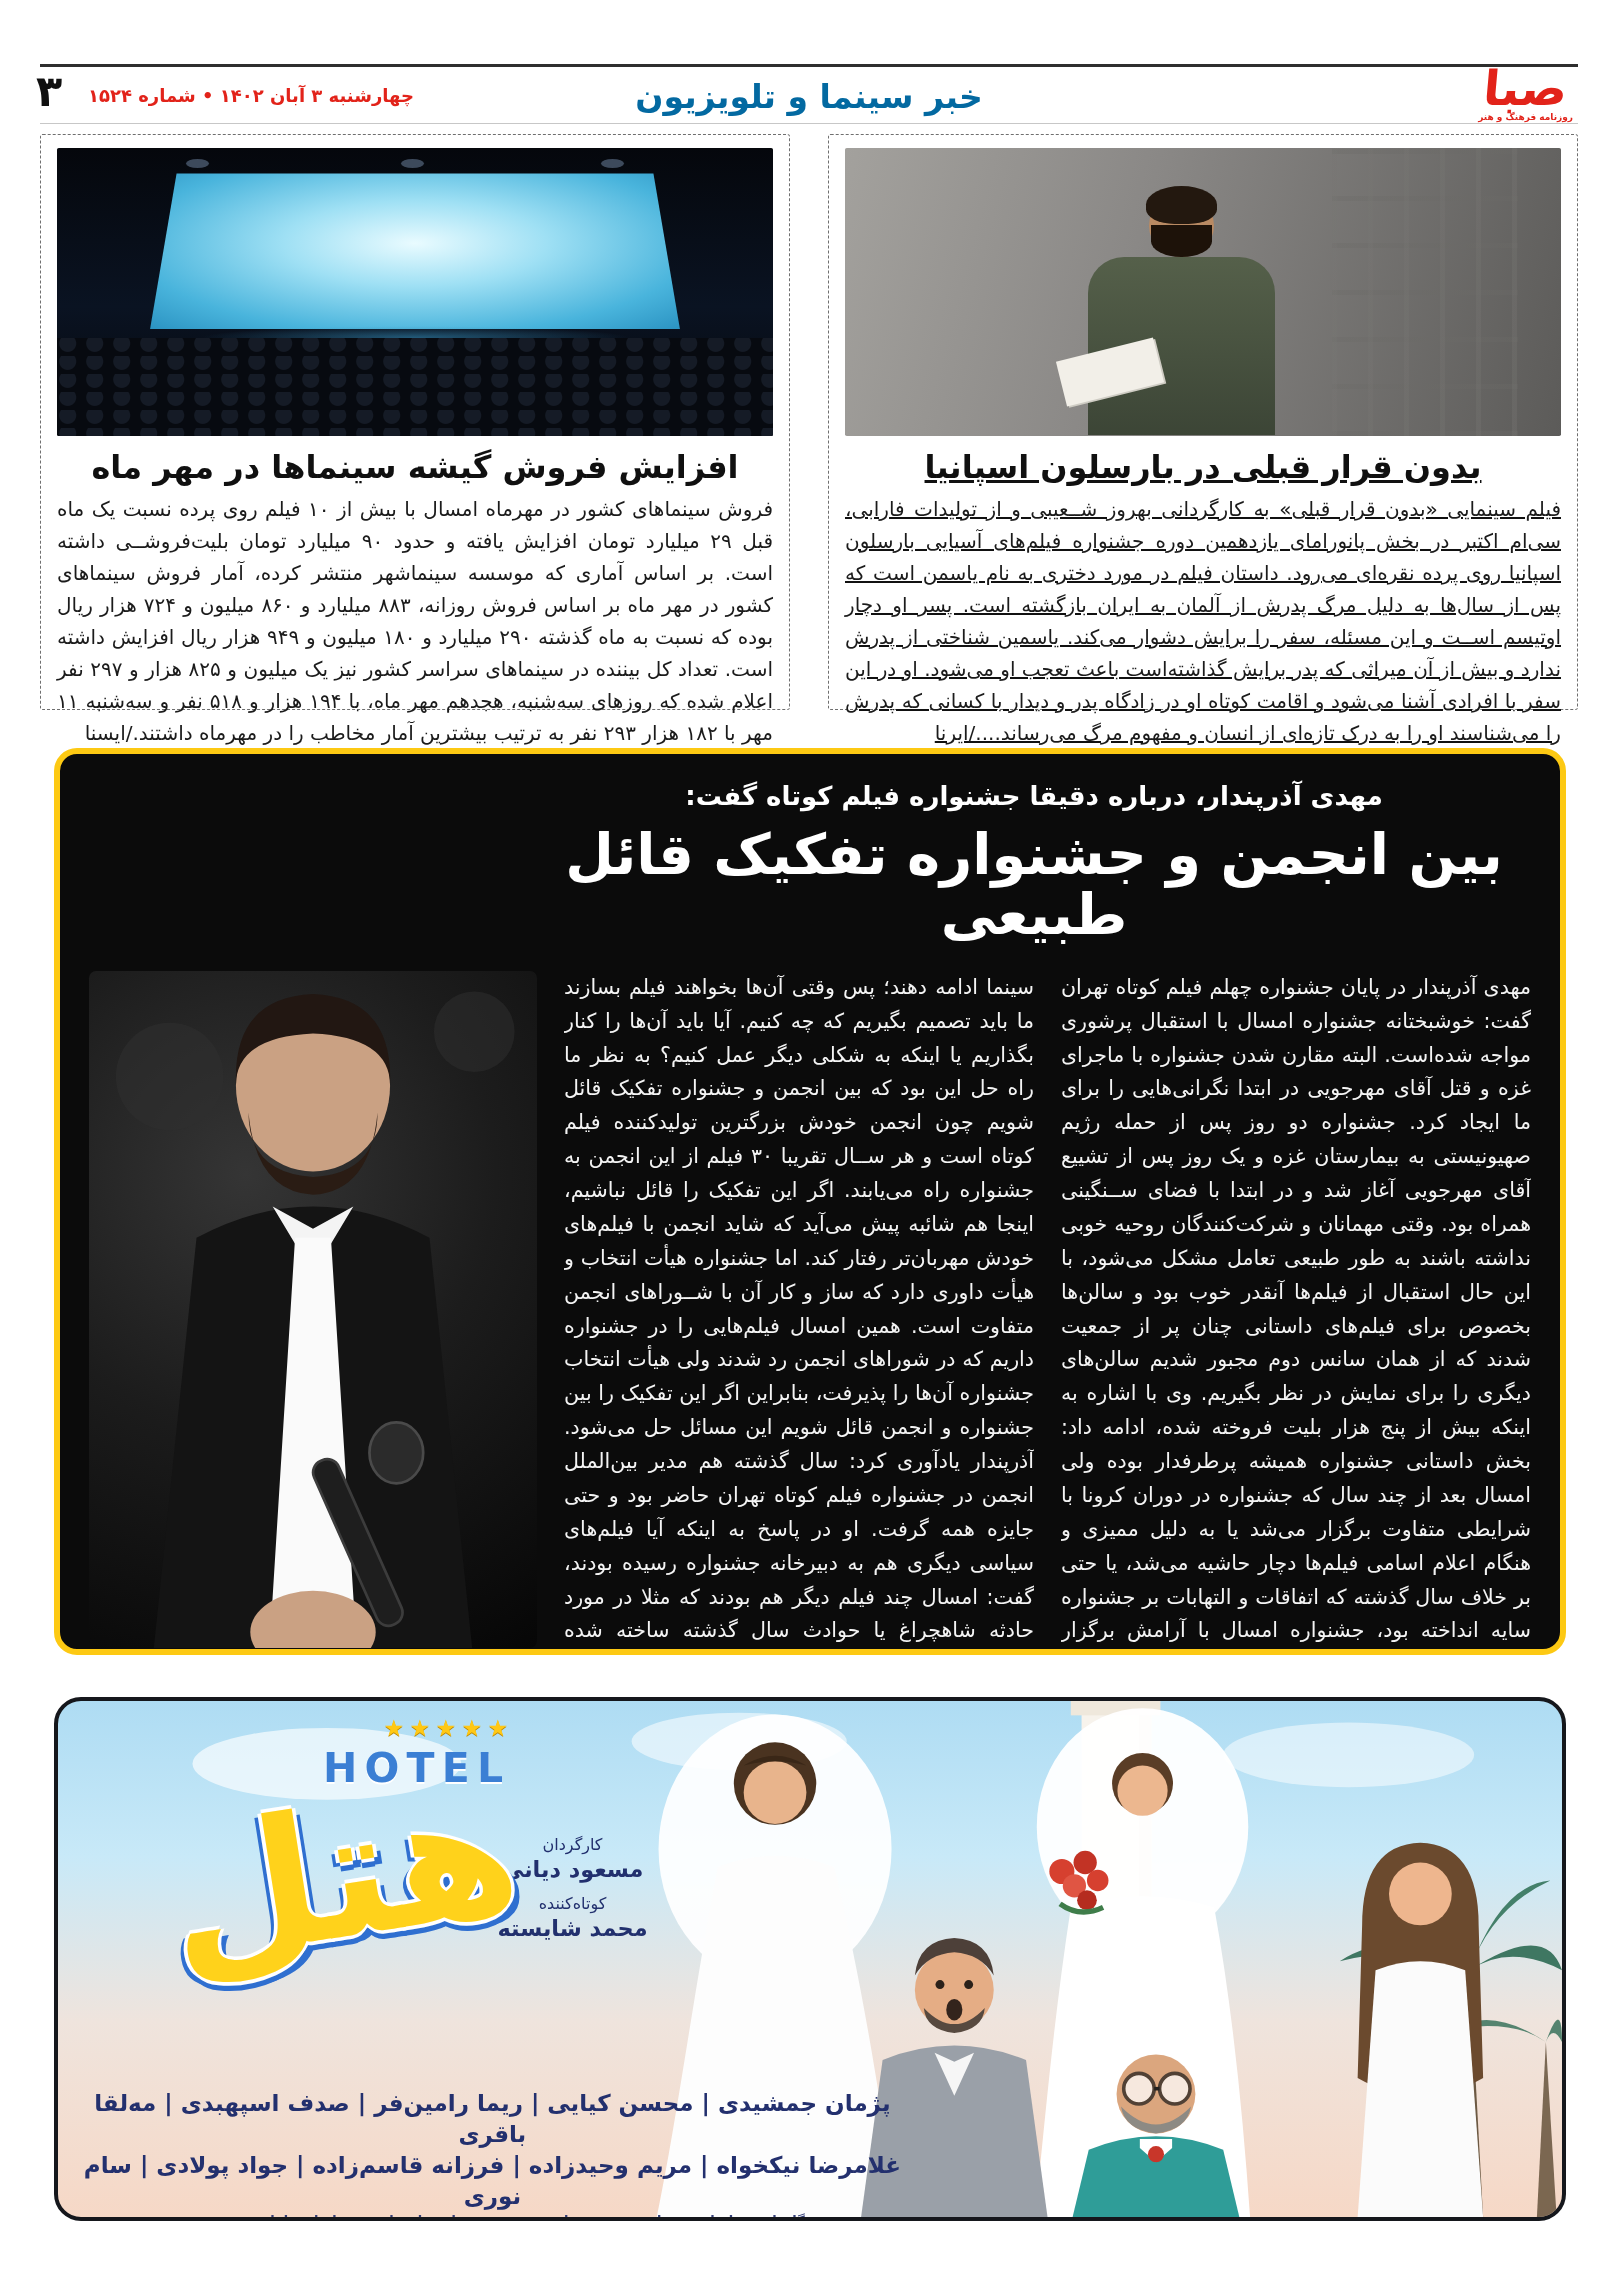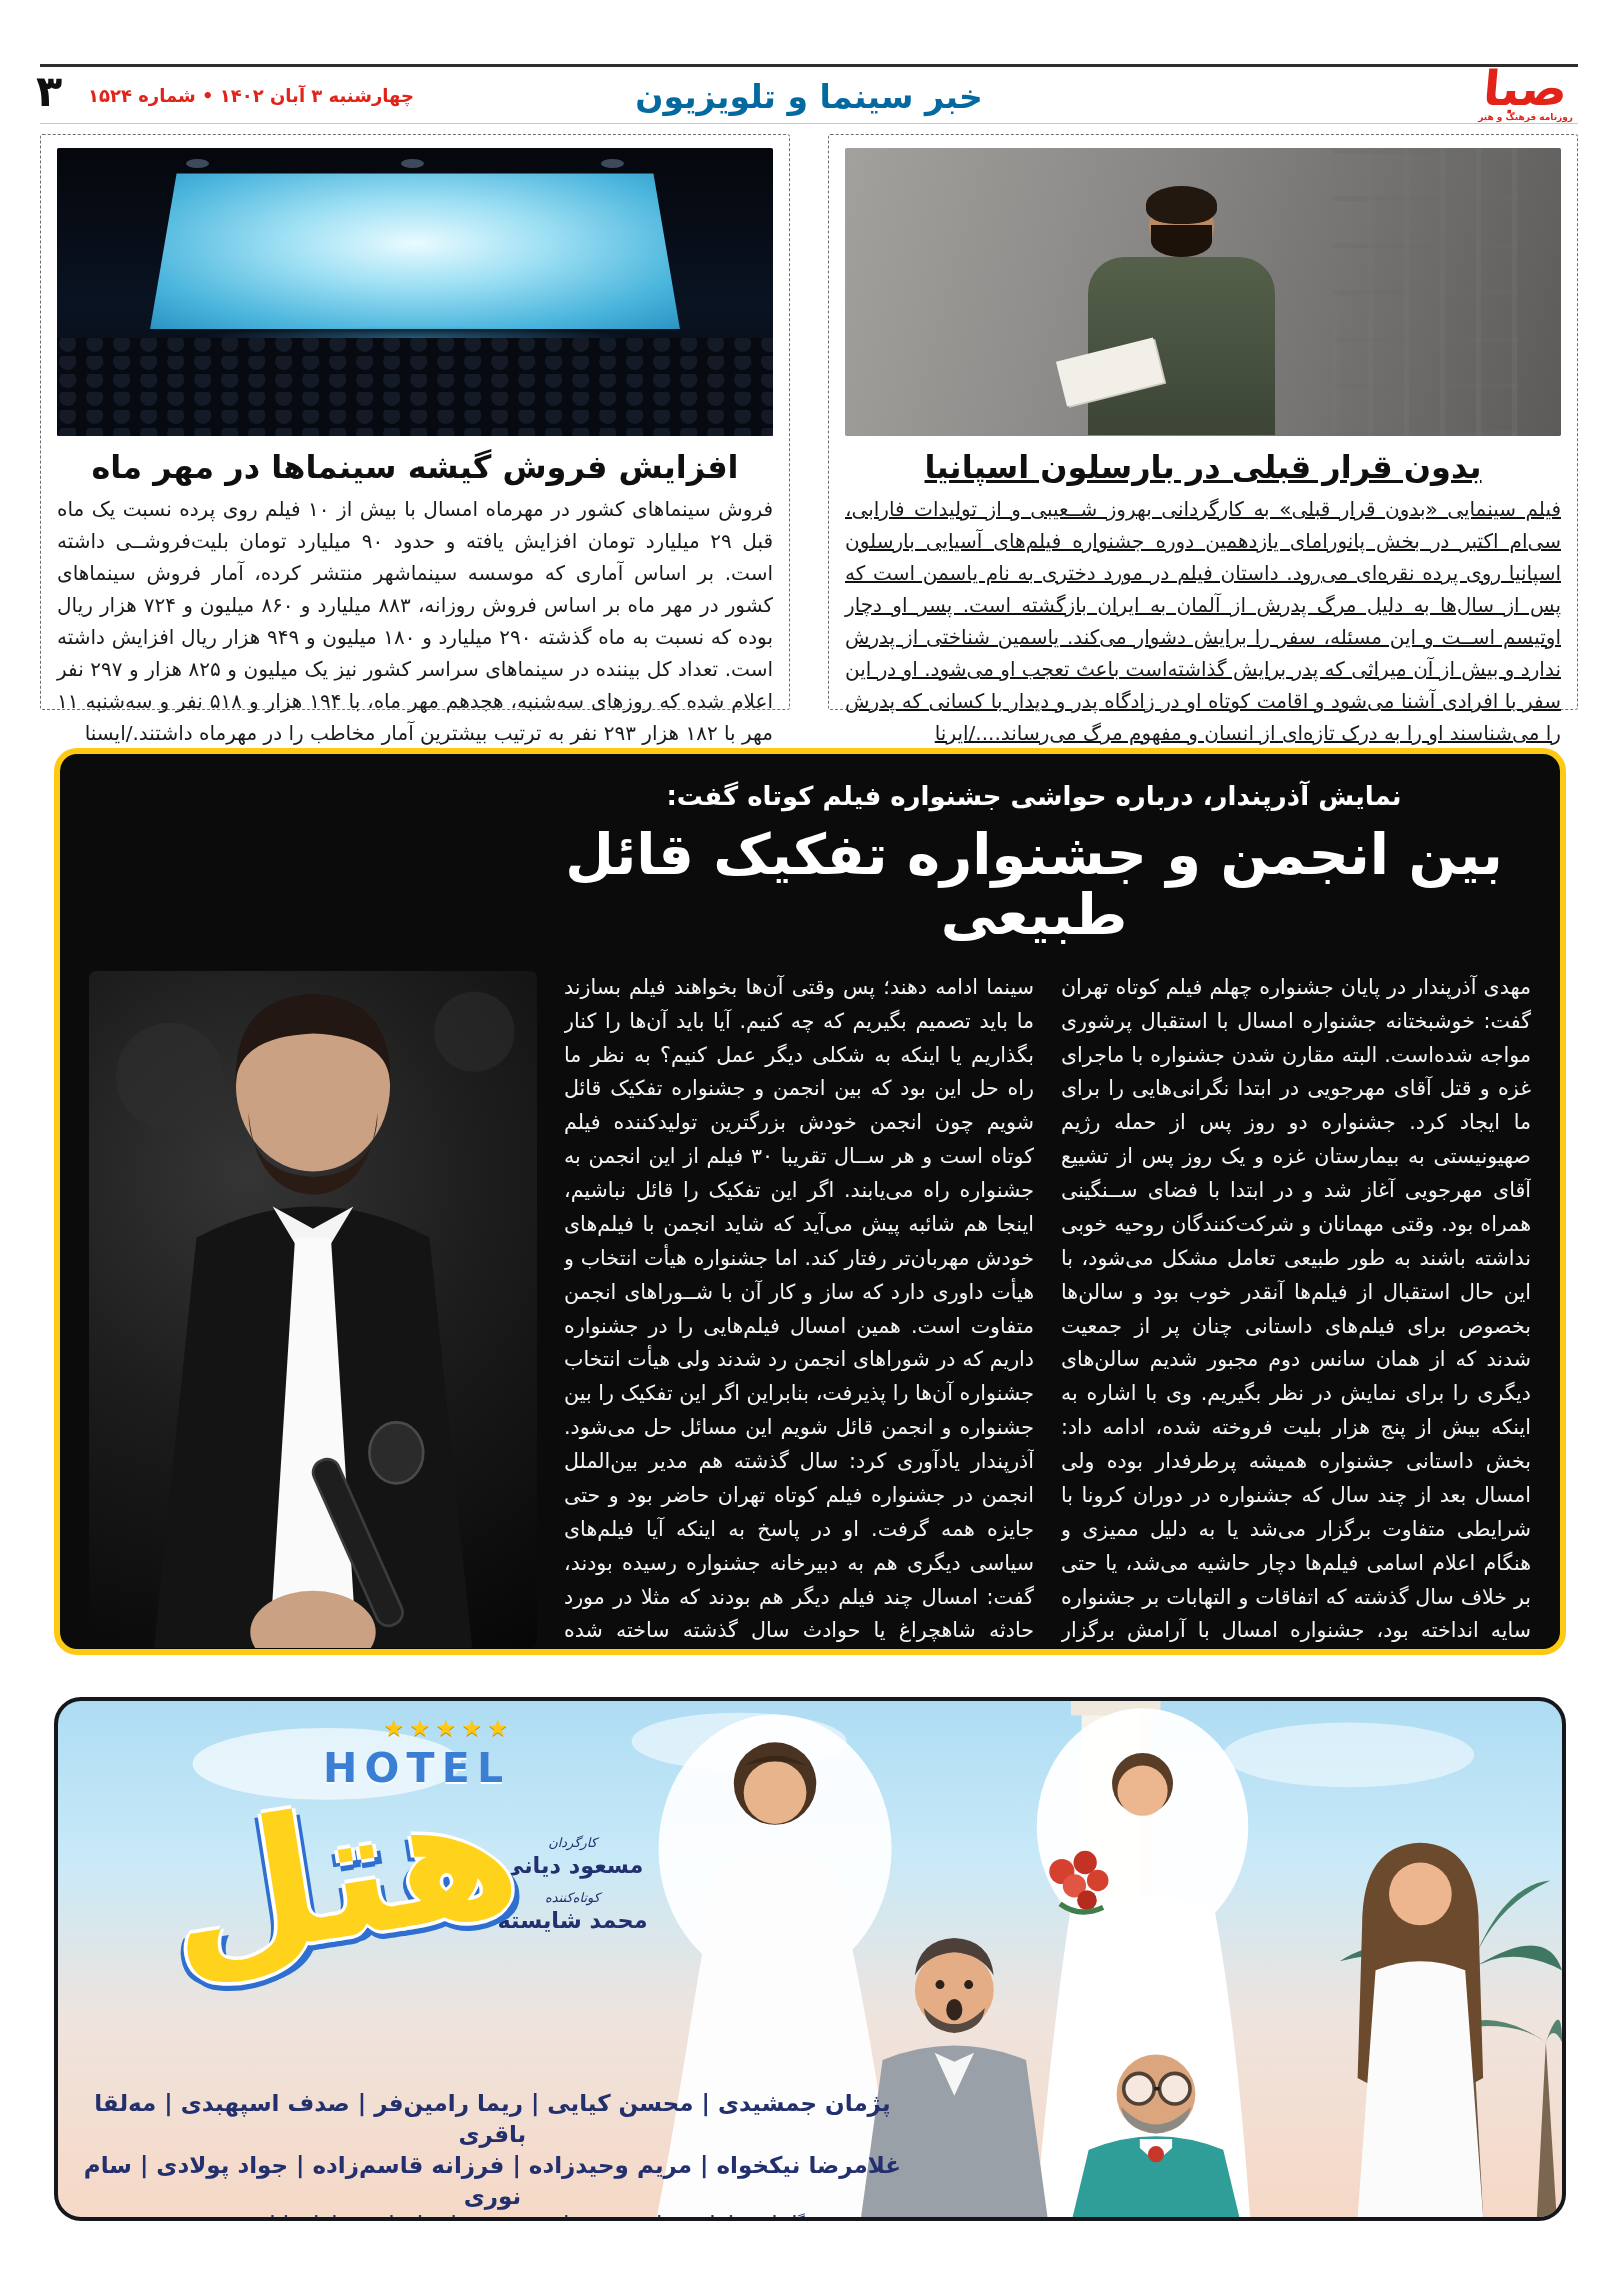--- a/index.html
+++ b/index.html
@@ -59,21 +59,21 @@
   
   .poster{position:absolute;left:54px;top:1697px;width:1512px;height:524px;border:4.5px solid #15171c;
       border-radius:27px;overflow:hidden;box-sizing:border-box;
       background:linear-gradient(180deg,#aedcf3 0%,#c8e9f8 30%,#efe4dd 62%,#f6d8c6 100%);}
   .poster-svg{position:absolute;inset:0;width:100%;height:100%;}
   .poster-stars{position:absolute;left:274px;top:14.3px;width:233px;text-align:center;color:#ffc815;
       font-size:23px;letter-spacing:5.4px;text-shadow:0 0.9px 0 #b98400;}
   .poster-hotel-en{position:absolute;left:265px;top:43px;width:251px;text-align:left;color:#3b7fd4;
       font-weight:bold;font-size:41px;letter-spacing:7.2px;text-shadow:0 1.8px 0 #ffffff;}
   .poster-side-credits{position:absolute;left:425px;top:134px;width:179px;text-align:center;color:#22306e;}
-  .poster-side-credits .lbl{font-size:13px;display:block;font-style:italic;}
+  .poster-side-credits .lbl{font-size:16px;display:block;}
   .poster-side-credits .name{font-size:22.4px;font-weight:bold;display:block;margin:1.8px 0 12.5px;}
   .poster-title-fa{position:absolute;left:107px;top:86px;font-size:177px;font-weight:bold;color:#ffd21b;
       transform:rotate(-9deg);line-height:1;
       text-shadow:-3.6px 0 0 #fff,3.6px 0 0 #fff,0 -3.6px 0 #fff,0 3.6px 0 #fff,
                   -7.2px 3.6px 0 #2f6fd0,7.2px 7.2px 0 #2f6fd0,0 9px 0 #2f6fd0;}
   .poster-cast{position:absolute;left:22.4px;top:387px;width:824px;text-align:center;color:#23306e;}
   .cast-line{font-size:23px;font-weight:bold;line-height:1.35;}
   .crew-line{font-size:13px;line-height:1.45;font-weight:bold;opacity:.92;}
 </style>
 </head>
@@ -112,21 +112,21 @@
       <div class="cinema-screen"></div>
       <div class="cinema-floorglow"></div>
       <div class="cinema-seats"></div>
     </div>
     <div class="article-headline">افزایش فروش گیشه سینماها در مهر ماه</div>
     <div class="article-body">فروش سینماهای کشور در مهرماه امسال با بیش از ۱۰ فیلم روی پرده نسبت یک ماه قبل ۲۹ میلیارد تومان افزایش یافته و حدود ۹۰ میلیارد تومان بلیت‌فروشــی داشته است. بر اساس آماری که موسسه سینماشهر منتشر کرده، آمار فروش سینماهای کشور در مهر ماه بر اساس فروش روزانه، ۸۸۳ میلیارد و ۸۶۰ میلیون و ۷۲۴ هزار ریال بوده که نسبت به ماه گذشته ۲۹۰ میلیارد و ۱۸۰ میلیون و ۹۴۹ هزار ریال افزایش داشته است. تعداد کل بیننده در سینماهای سراسر کشور نیز یک میلیون و ۸۲۵ هزار و ۲۹۷ نفر اعلام شده که روزهای سه‌شنبه، هجدهم مهر ماه، با ۱۹۴ هزار و ۵۱۸ نفر و سه‌شنبه ۱۱ مهر با ۱۸۲ هزار ۲۹۳ نفر به ترتیب بیشترین آمار مخاطب را در مهرماه داشتند./ایسنا</div>
   </div>
 
   <div class="interview-card">
     <div class="interview-header">
-      <div class="interview-kicker">نمایش آذرپندار، درباره حواشی جشنواره فیلم کوتاه گفت:</div>
+      <div class="interview-kicker">مهدی آذرپندار، درباره دقیقا جشنواره فیلم کوتاه گفت:</div>
       <div class="interview-title">بین انجمن و جشنواره تفکیک قائل طبیعی</div>
     </div>
     <div class="interview-body">
       <div class="interview-col">مهدی آذرپندار در پایان جشنواره چهلم فیلم کوتاه تهران گفت: خوشبختانه جشنواره امسال با استقبال پرشوری مواجه شده‌است. البته مقارن شدن جشنواره با ماجرای غزه و قتل آقای مهرجویی در ابتدا نگرانی‌هایی را برای ما ایجاد کرد. جشنواره دو روز پس از حمله رژیم صهیونیستی به بیمارستان غزه و یک روز پس از تشییع آقای مهرجویی آغاز شد و در ابتدا با فضای ســنگینی همراه بود. وقتی مهمانان و شرکت‌کنندگان روحیه خوبی نداشته باشند به طور طبیعی تعامل مشکل می‌شود، با این حال استقبال از فیلم‌ها آنقدر خوب بود و سالن‌ها بخصوص برای فیلم‌های داستانی چنان پر از جمعیت شدند که از همان سانس دوم مجبور شدیم سالن‌های دیگری را برای نمایش در نظر بگیریم. وی با اشاره به اینکه بیش از پنج هزار بلیت فروخته شده، ادامه داد: بخش داستانی جشنواره همیشه پرطرفدار بوده ولی امسال بعد از چند سال که جشنواره در دوران کرونا با شرایطی متفاوت برگزار می‌شد یا به دلیل ممیزی و هنگام اعلام اسامی فیلم‌ها دچار حاشیه می‌شد، یا حتی بر خلاف سال گذشته که اتفاقات و التهابات بر جشنواره سایه انداخته بود، جشنواره امسال با آرامش برگزار شد. دبیر جشنواره و مدیرعامل انجمن سینمای جوانان درباره فیلم «مدیر مدرسه» که با توجه به روایت داستانی از ناآرامی‌های سال گذشته و اینکه سازنده‌اش از مدیران انجمن سینمای جوانان و دست‌اندرکاران جشنواره بوده، به یکی از حاشیه‌های جشنواره امسال تبدیل شد، گفت: درباره این فیلم به طور مشخص بگویم که کاملا خارج از انجمن تولید شده و کارگردانش (میکائیل دیانی) در حال حاضر و به طور رسمی مسئولیتی در هیچ کدام از کمیته‌های جشنواره ندارد. نکته مهم این است که تمام تلاش ما در انجمن این بوده، کسانی که مسئولیت می‌گیرند با حوزه فیلمسازی و سینما آشنا باشند و طبیعتاً بسیاری از آن‌ها دوست دارند کار خود را در</div>
       <div class="interview-col">سینما ادامه دهند؛ پس وقتی آن‌ها بخواهند فیلم بسازند ما باید تصمیم بگیریم که چه کنیم. آیا باید آن‌ها را کنار بگذاریم یا اینکه به شکلی دیگر عمل کنیم؟ به نظر ما راه حل این بود که بین انجمن و جشنواره تفکیک قائل شویم چون انجمن خودش بزرگترین تولیدکننده فیلم کوتاه است و هر ســال تقریبا ۳۰ فیلم از این انجمن به جشنواره راه می‌یابند. اگر این تفکیک را قائل نباشیم، اینجا هم شائبه پیش می‌آید که شاید انجمن با فیلم‌های خودش مهربان‌تر رفتار کند. اما جشنواره هیأت انتخاب و هیأت داوری دارد که ساز و کار آن با شــوراهای انجمن متفاوت است. همین امسال فیلم‌هایی را در جشنواره داریم که در شوراهای انجمن رد شدند ولی هیأت انتخاب جشنواره آن‌ها را پذیرفت، بنابراین اگر این تفکیک را بین جشنواره و انجمن قائل شویم این مسائل حل می‌شود. آذرپندار یادآوری کرد: سال گذشته هم مدیر بین‌الملل انجمن در جشنواره فیلم کوتاه تهران حاضر بود و حتی جایزه همه گرفت. او در پاسخ به اینکه آیا فیلم‌های سیاسی دیگری هم به دبیرخانه جشنواره رسیده بودند، گفت: امسال چند فیلم دیگر هم بودند که مثلا در مورد حادثه شاهچراغ یا حوادث سال گذشته ساخته شده بودند. این فیلم‌ها یا نگاهی نزدیک به مواضع نظام داشتند یا منتقد بودند؛ برخی واضح و شفاف به ماجراها پرداخته بودند برخی هم تلویحــی ولی از بین همه آن‌ها، فیلم «مدیر مدرسه» توسط هیأت انتخاب به جشنواره راه یافت. دبیر جشنواره فیلم کوتاه تهران در پایان در پاسخ به اینکه در بین این فیلم‌ها آیا اثری بوده که به دلیل ممیزی کنار گذاشته شده باشد؟ گفت: در بخش داستانی و تجربی و پویانمایی خیر و دقیقا فهرستی که هیأت انتخاب به ما داد، در جشنواره نمایش داده شده است اما در بخش مستند فیلم حذف شده داشتیم که البته سال‌های گذشته معمولاً تعداد حذفی‌ها خیلی بیشتر بود. /ایسنا</div>
       <div class="interview-photo">
         <svg viewBox="0 0 500 800" width="100%" height="100%" preserveAspectRatio="xMidYMid slice">
           <circle cx="90" cy="140" r="60" fill="#2e2e2e" opacity="0.6"></circle>
           <circle cx="430" cy="90" r="45" fill="#303030" opacity="0.5"></circle>
           <ellipse cx="250" cy="150" rx="86" ry="96" fill="#caa183"></ellipse>

